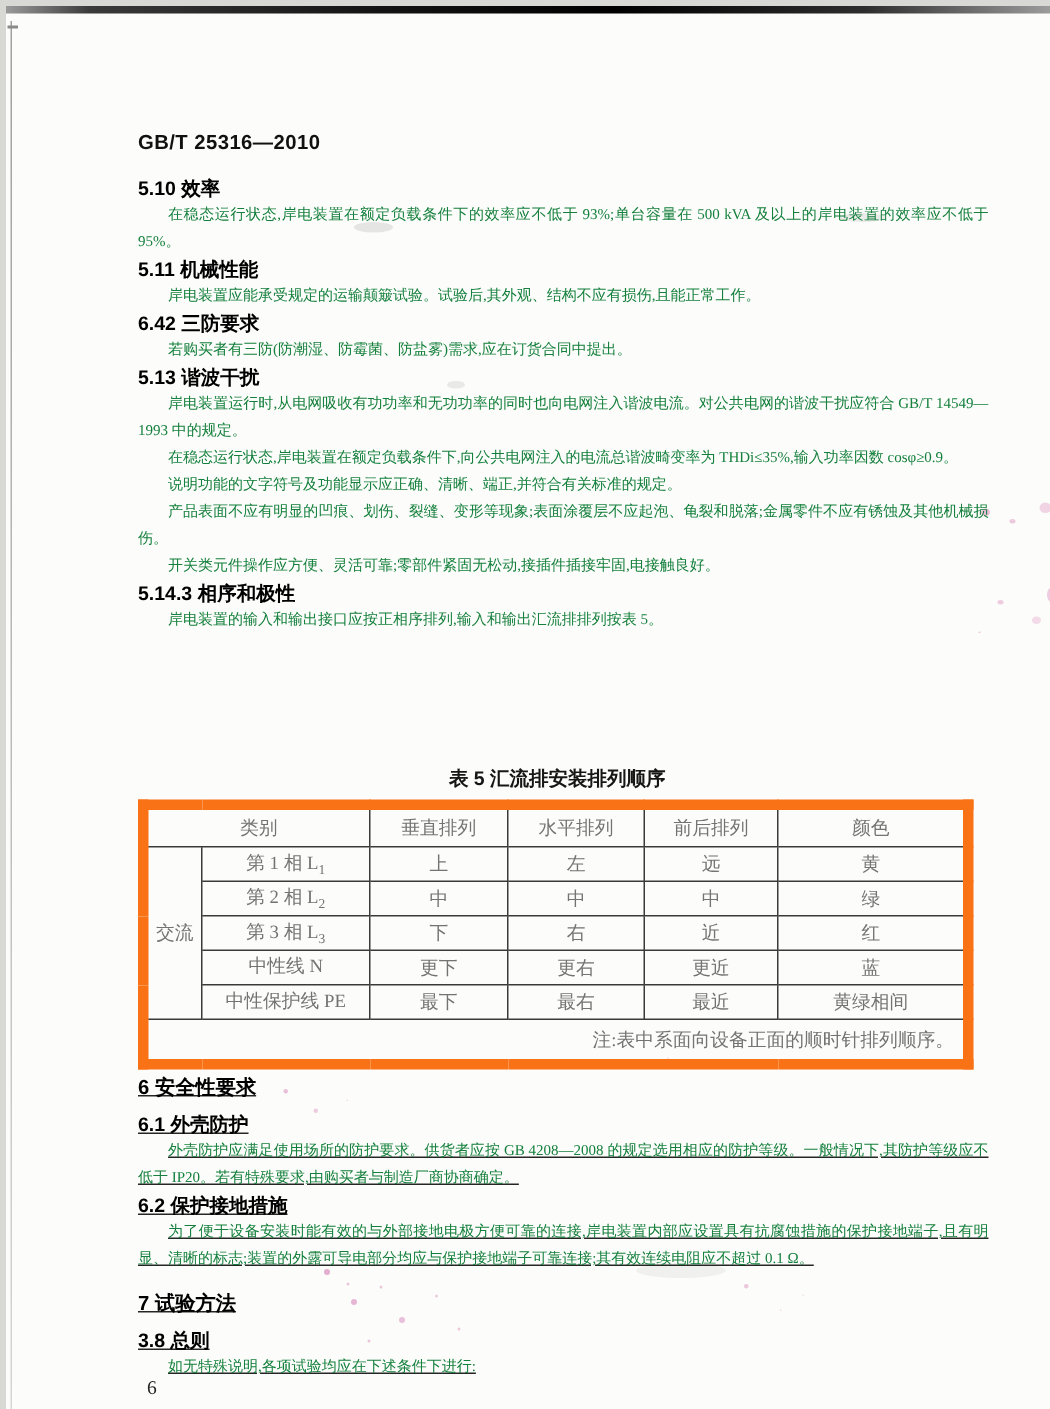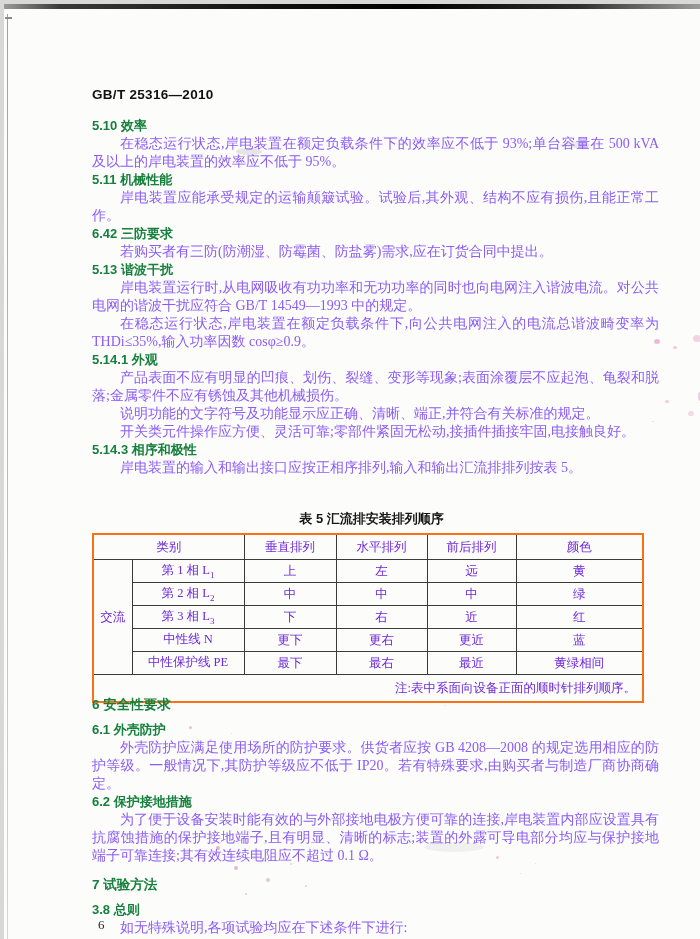--- a/index.html
+++ b/index.html
@@ -13,33 +13,33 @@
   .topband{position:absolute;top:0;left:0;width:700px;height:5px;
     background:linear-gradient(90deg,#9a9a9a 0%,#3a3a3a 8%,#141414 35%,#000 58%,#2e2e2e 82%,#9f9f9f 100%);}
   .leftline{position:absolute;top:10px;bottom:0;left:3px;width:1px;
     background:linear-gradient(#8f8f8f,#cfcfcb);opacity:.85;}
   .corner-mark{position:absolute;top:13px;left:1px;width:7px;height:2px;background:#8a8a8a;
     box-shadow:0 3px 0 -1px #aaa;}
   
   .block{position:absolute;left:88px;width:567px;}
   .blk-a{top:83px;height:424px;overflow:hidden;}
   .blk-b{top:506px;}
-  .blk-c{top:692px;}
+  .blk-c{top:712px;text-decoration:underline;}
   .doc-header{font-family:"Liberation Sans","DejaVu Sans",sans-serif;font-weight:700;
     font-size:13.5px;line-height:16px;letter-spacing:.3px;color:#111;margin:0 0 14px 0;}
   .h1,.h2{font-family:"Liberation Sans","DejaVu Sans",sans-serif;font-weight:700;
-    font-size:13px;line-height:18px;margin:0;color:#15803d;}
+    font-size:13px;line-height:18px;margin:0;color:#000000;}
   .h1{font-size:13.5px;margin:11px 0 7px 0;}
   .h1.first{margin-top:0;}
-  .p{font-size:14px;line-height:18px;margin:0;text-align:justify;text-indent:2em;color:#8b5cf6;}
+  .p{font-size:10px;line-height:18px;margin:0;text-align:justify;text-indent:2em;color:#15803d;}
   
   .tbl-caption{font-family:"Liberation Sans","DejaVu Sans",sans-serif;font-weight:700;
     font-size:13px;line-height:18px;text-align:center;margin:0 8px 5px 0;color:#161616;}
-  table.tbl5{width:550px;border-collapse:collapse;border:2px solid #f97316;
-    font-size:12.5px;color:#6d28d9;table-layout:fixed;}
+  table.tbl5{width:550px;border-collapse:collapse;border:7px solid #f97316;
+    font-size:12.5px;color:#737373;table-layout:fixed;}
   .tbl5 th,.tbl5 td{border:1px solid #3a3a3a;text-align:center;font-weight:400;
     padding:2px 3px;height:18px;overflow:hidden;}
   .tbl5 th{height:20px;}
   .tbl5 td.note{text-align:right;padding:4px 6px 4px 22px;height:18px;}
   .tbl5 sub{font-size:9px;}
   .pageno{position:absolute;left:94px;top:913px;font-size:13px;color:#262626;}
   
   .dot{position:absolute;border-radius:50%;}
   .pinkA{left:650px;top:335px;width:6px;height:5px;background:rgba(206,92,164,.40);
     box-shadow:18px 6px 0 -1px rgba(206,92,164,.32),40px -3px 0 1px rgba(214,120,180,.30),
@@ -90,23 +90,22 @@
     <div class="doc-header">GB/T 25316—2010</div>
     <div class="h2">5.10  效率</div>
     <p class="p">在稳态运行状态,岸电装置在额定负载条件下的效率应不低于 93%;单台容量在 500 kVA 及以上的岸电装置的效率应不低于 95%。</p>
     <div class="h2">5.11  机械性能</div>
     <p class="p">岸电装置应能承受规定的运输颠簸试验。试验后,其外观、结构不应有损伤,且能正常工作。</p>
     <div class="h2">6.42  三防要求</div>
     <p class="p">若购买者有三防(防潮湿、防霉菌、防盐雾)需求,应在订货合同中提出。</p>
     <div class="h2">5.13  谐波干扰</div>
     <p class="p">岸电装置运行时,从电网吸收有功功率和无功功率的同时也向电网注入谐波电流。对公共电网的谐波干扰应符合 GB/T 14549—1993 中的规定。</p>
     <p class="p">在稳态运行状态,岸电装置在额定负载条件下,向公共电网注入的电流总谐波畸变率为 THDi≤35%,输入功率因数 cosφ≥0.9。</p>
-    <div class="h2">5.14.1  外观</div>
+    <p class="p">说明功能的文字符号及功能显示应正确、清晰、端正,并符合有关标准的规定。</p>
     <p class="p">产品表面不应有明显的凹痕、划伤、裂缝、变形等现象;表面涂覆层不应起泡、龟裂和脱落;金属零件不应有锈蚀及其他机械损伤。</p>
-    <p class="p">说明功能的文字符号及功能显示应正确、清晰、端正,并符合有关标准的规定。</p>
     <p class="p">开关类元件操作应方便、灵活可靠;零部件紧固无松动,接插件插接牢固,电接触良好。</p>
     <div class="h2">5.14.3  相序和极性</div>
     <p class="p">岸电装置的输入和输出接口应按正相序排列,输入和输出汇流排排列按表 5。</p>
   </div>
 
   <div class="block blk-b">
     <div class="tbl-caption">表 5  汇流排安装排列顺序</div>
     <table class="tbl5">
       <colgroup>
         <col style="width:39px">

